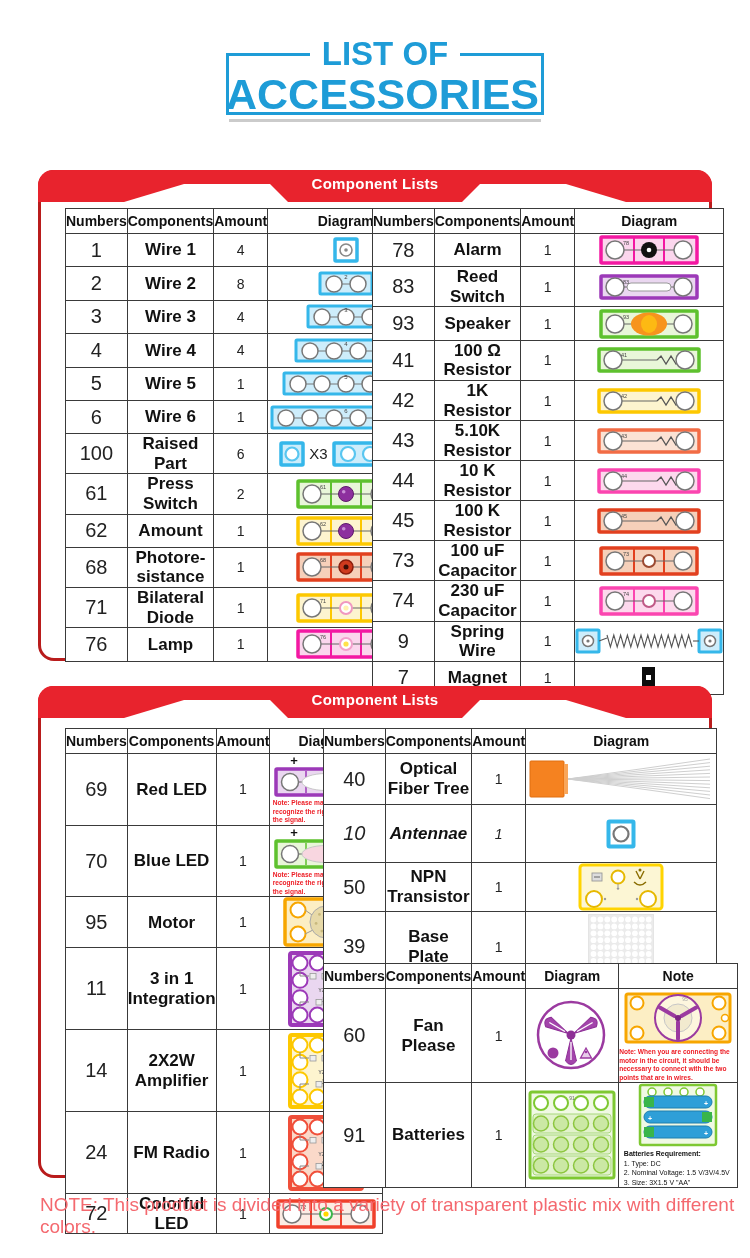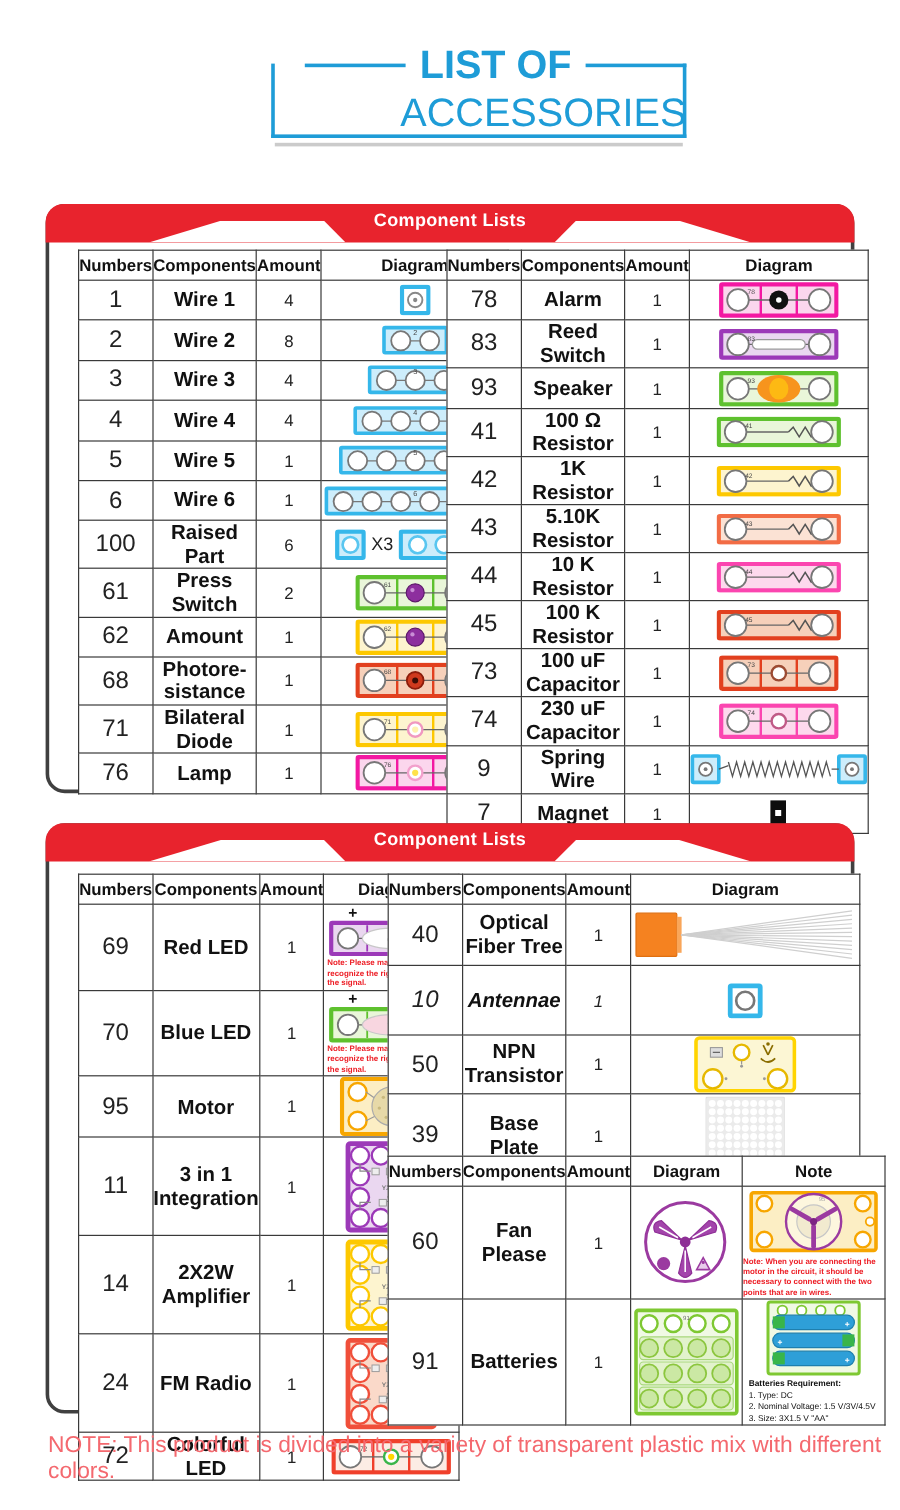--- a/index.html
+++ b/index.html
@@ -1,30 +1,30 @@
 <!DOCTYPE html>
 <html><head>
 <meta charset="utf-8">
 <style>
   html,body{margin:0;padding:0;background:#fff;}
   .page{position:relative;width:750px;height:1258px;background:#fff;overflow:hidden;
         font-family:"Liberation Sans",sans-serif;}
 
   
-  .title-box{position:absolute;top:34px;left:226px;width:318px;height:88px;color:#1e9cd7;padding-left:28px;}
+  .title-box{position:absolute;top:34px;left:226px;width:318px;height:88px;color:#1e9cd7;}
   .title-box .frame{position:absolute;left:0;right:0;top:19px;bottom:7px;
         border:3px solid #1e9cd7;border-top:none;pointer-events:none;}
   .title-box .row1{display:flex;align-items:center;}
   .title-box .hline{flex:1;height:3px;background:#1e9cd7;}
   .title-box .t{padding:0 12px;font-size:33px;font-weight:bold;line-height:40px;white-space:nowrap;}
-  .title-box .t2{font-size:33px;font-weight:normal;text-align:right;line-height:40px;}
+  .title-box .t2{font-size:43px;font-weight:bold;text-align:left;line-height:40px;}
   .title-box .shadow{position:absolute;left:3px;right:3px;bottom:0;height:3px;background:#cbcbcb;}
 
   
-  .panel{position:absolute;left:38px;width:668px;border:3px solid #404040;border-radius:16px;background:#fff;}
+  .panel{position:absolute;left:38px;width:668px;border:3px solid #b91c1c;border-radius:16px;background:#fff;}
   .p0{top:170px;height:485px;}
   .p1{top:686px;height:486px;}
   .band{position:absolute;top:-3px;left:-3px;right:-3px;height:32px;}
   .band-bar{position:absolute;left:0;right:0;top:0;height:32px;background:#e8232d;border-radius:15px 15px 0 0;}
   .band-cut{position:absolute;top:14px;height:18px;background:#fff;}
   .cut-l{left:86px;width:164px;clip-path:polygon(60px 0,calc(100% - 18px) 0,100% 100%,0 100%);}
   .cut-r{left:424px;width:164px;clip-path:polygon(18px 0,calc(100% - 60px) 0,100% 100%,0 100%);}
   .band-title{position:absolute;left:0;right:0;top:5px;text-align:center;color:#fff;
         font-size:15px;font-weight:bold;letter-spacing:.3px;}
   .tables{position:absolute;left:0;top:0;right:0;bottom:0;}

